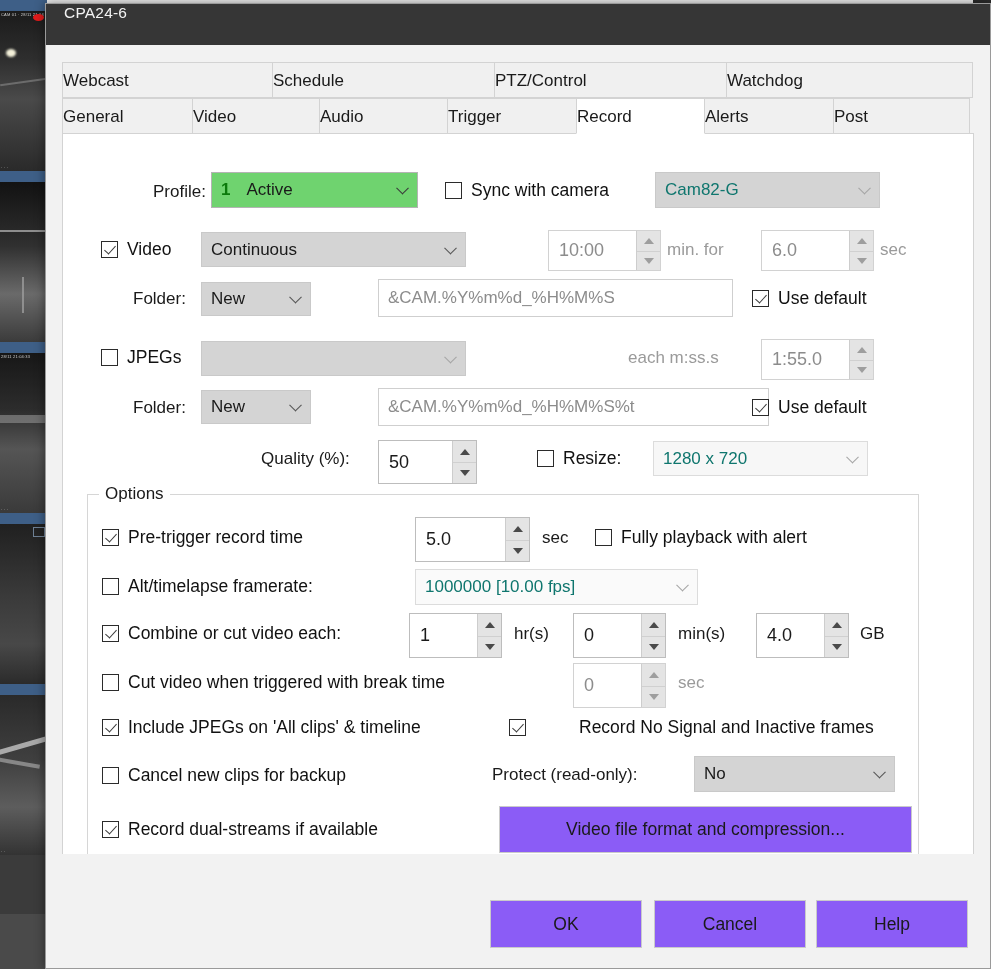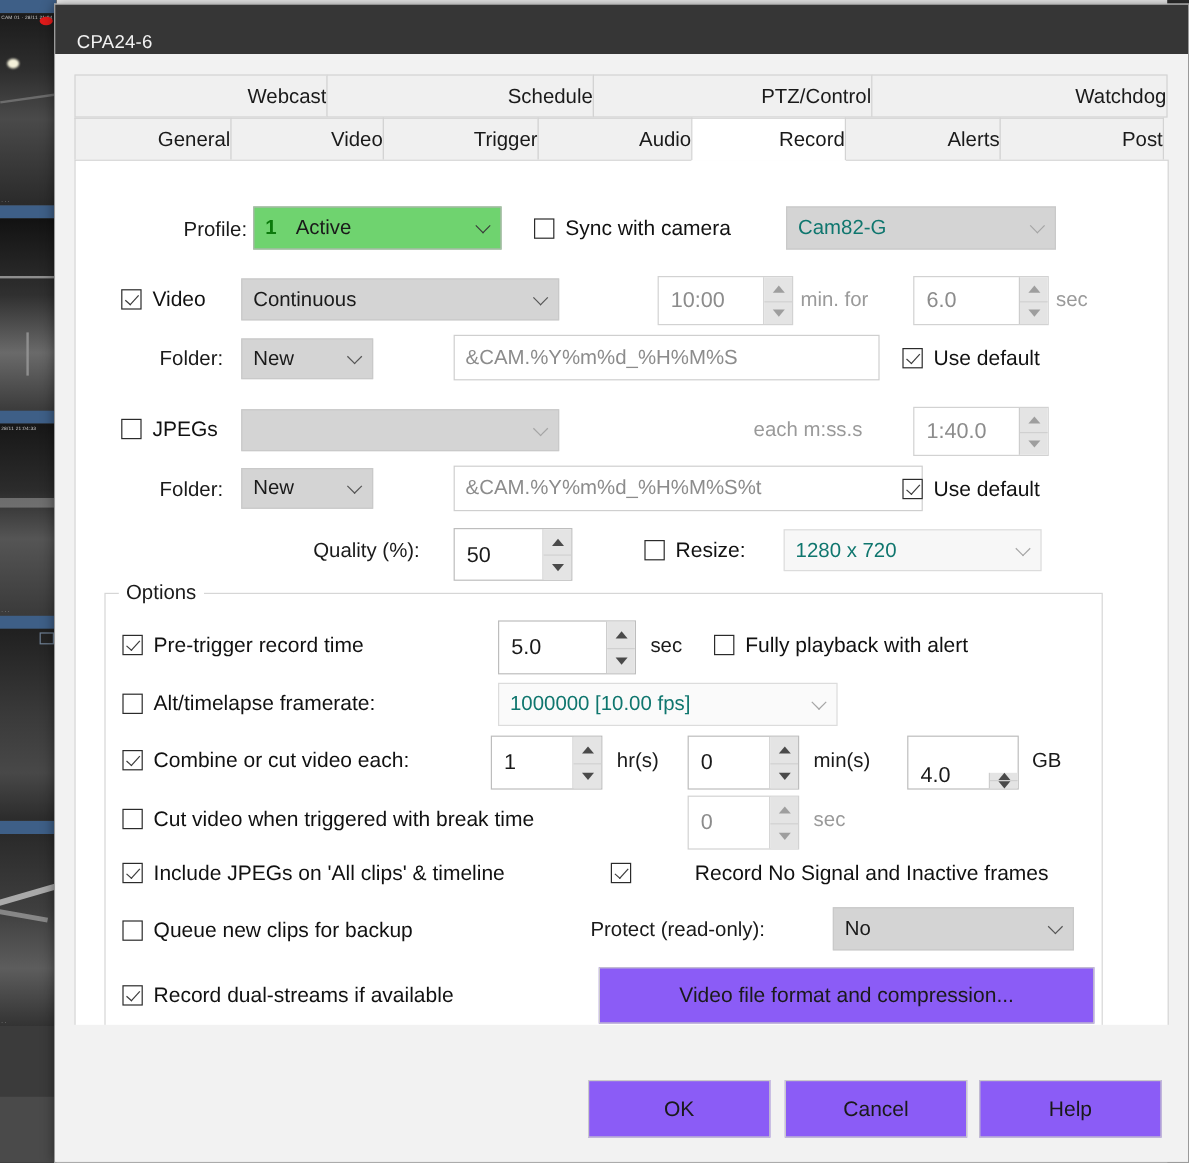--- a/index.html
+++ b/index.html
@@ -47,42 +47,42 @@
 
   
   .dialog {
     position: absolute; left: 45px; top: 3px; width: 946px; height: 966px;
     background: #f0f0f0;
     border: 1px solid #9a9a9a;
     box-shadow: 0 0 10px rgba(0,0,0,.45);
   }
   .titlebar {
     height: 41px; background: #363636; color: #f2f2f2;
-    display: flex; align-items: flex-end; padding: 0 18px;
+    display: flex; align-items: flex-start; padding: 0 18px;
     font-size: 15.5px;
   }
   .title-text { letter-spacing: .2px; }
 
   .dlg-body {
     position: absolute; left: 0; top: 41px; right: 0; bottom: 0;
     background: #f2f2f2;
     padding: 17px 16px 0 16px;
   }
 
   
   .tabs-wrap { position: relative; }
   .tabrow { display: flex; }
   .tab {
     flex: 0 0 auto;
     height: 36px; line-height: 36px;
     background: #f0f0f0;
     border: 1px solid #d3d3d3;
     border-bottom: none;
     margin-right: -1px;
-    text-align: right;
+    text-align: left;
     font-size: 17px; color: #1a1a1a;
     cursor: default;
   }
   .tabrow.row1 .tab { border-bottom: 1px solid #d3d3d3; }
   .tab.active {
     background: #ffffff;
     border-color: #d3d3d3;
     font-weight: normal;
     position: relative; z-index: 3;
     border-bottom: 1px solid #ffffff;
@@ -288,22 +288,22 @@
       <div class="tabs-wrap">
         <div class="tabrow row1">
           <div class="tab" style="width:211px;">Webcast</div>
           <div class="tab" style="width:223px;">Schedule</div>
           <div class="tab" style="width:233px;">PTZ/Control</div>
           <div class="tab" style="width:247px;">Watchdog</div>
         </div>
         <div class="tabrow row2">
           <div class="tab" style="width:131px;">General</div>
           <div class="tab" style="width:128px;">Video</div>
+          <div class="tab" style="width:129px;">Audio</div>
           <div class="tab" style="width:130px;">Trigger</div>
-          <div class="tab" style="width:129px;">Audio</div>
           <div class="tab active" style="width:129px;">Record</div>
           <div class="tab" style="width:130px;">Alerts</div>
           <div class="tab" style="width:137px;">Post</div>
         </div>
 
         <div class="tabpage">
 
           <div style="position:absolute;left:90px;top:48px;" class="lbl">Profile:</div>
           <div class="combo green" style="position:absolute;left:148px;top:38px;width:207px;height:36px;">
             <span class="prof-num">1</span>
@@ -368,21 +368,21 @@
           <div class="cb" style="position:absolute;left:38px;top:213px;">
             <span class="box"></span>
             <span class="cbl">JPEGs</span>
           </div>
           <div class="combo disabled" style="position:absolute;left:138px;top:207px;width:265px;height:35px;">
             <span></span>
             <span class="chev"></span>
           </div>
           <div class="lbl dim" style="position:absolute;left:565px;top:214px;">each m:ss.s</div>
           <div class="spin disabled" style="position:absolute;left:698px;top:205px;width:113px;height:41px;">
-            <span class="sv">1:40.0</span>
+            <span class="sv">1:55.0</span>
             <span class="btns">
               <span class="sb up">
                   <i></i>
                 </span>
               <span class="sb dn">
                   <i></i>
                 </span>
             </span>
           </div>
 
@@ -474,21 +474,21 @@
               <span class="btns">
                 <span class="sb up">
                     <i></i>
                   </span>
                 <span class="sb dn">
                     <i></i>
                   </span>
               </span>
             </div>
             <div class="lbl" style="position:absolute;left:590px;top:129px;">min(s)</div>
-            <div class="spin" style="position:absolute;left:668px;top:118px;width:93px;height:45px;align-items:flex-end;">
+            <div class="spin" style="position:absolute;left:668px;top:118px;width:93px;height:45px;">
               <span class="sv">4.0</span>
               <span class="btns">
                 <span class="sb up">
                     <i></i>
                   </span>
                 <span class="sb dn">
                     <i></i>
                   </span>
               </span>
             </div>
@@ -515,21 +515,21 @@
               <span class="box"></span>
               <span class="cbl">Include JPEGs on 'All clips' &amp; timeline</span>
             </div>
             <div class="cb checked" style="position:absolute;left:421px;top:222px;gap:44px;">
               <span class="box"></span>
               <span class="cbl">Record No Signal and Inactive frames</span>
             </div>
 
             <div class="cb" style="position:absolute;left:14px;top:270px;">
               <span class="box"></span>
-              <span class="cbl">Queue new clips for backup</span>
+              <span class="cbl">Cancel new clips for backup</span>
             </div>
             <div class="lbl" style="position:absolute;left:404px;top:270px;">Protect (read-only):</div>
             <div class="combo" style="position:absolute;left:606px;top:261px;width:201px;height:36px;">
               <span>No</span>
               <span class="chev"></span>
             </div>
 
             <div class="cb checked" style="position:absolute;left:14px;top:324px;">
               <span class="box"></span>
               <span class="cbl">Record dual-streams if available</span>

